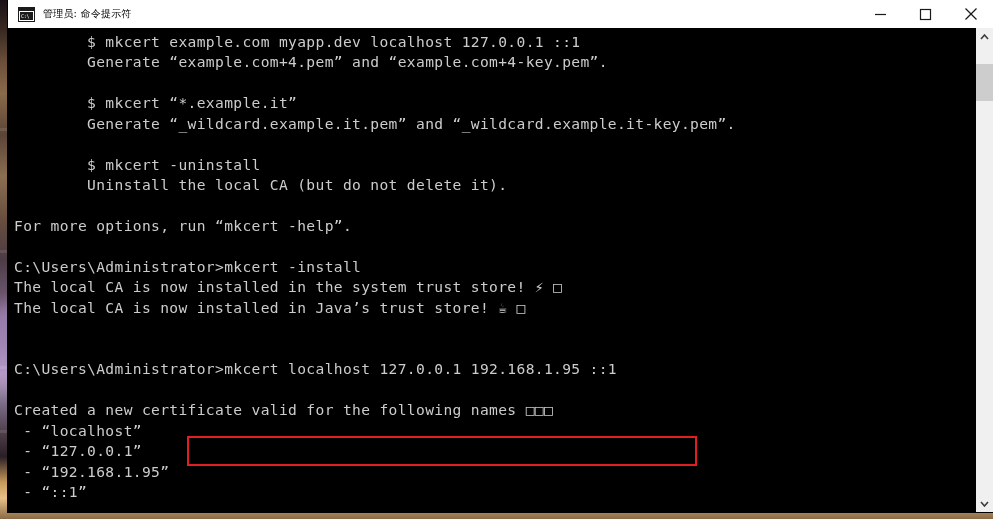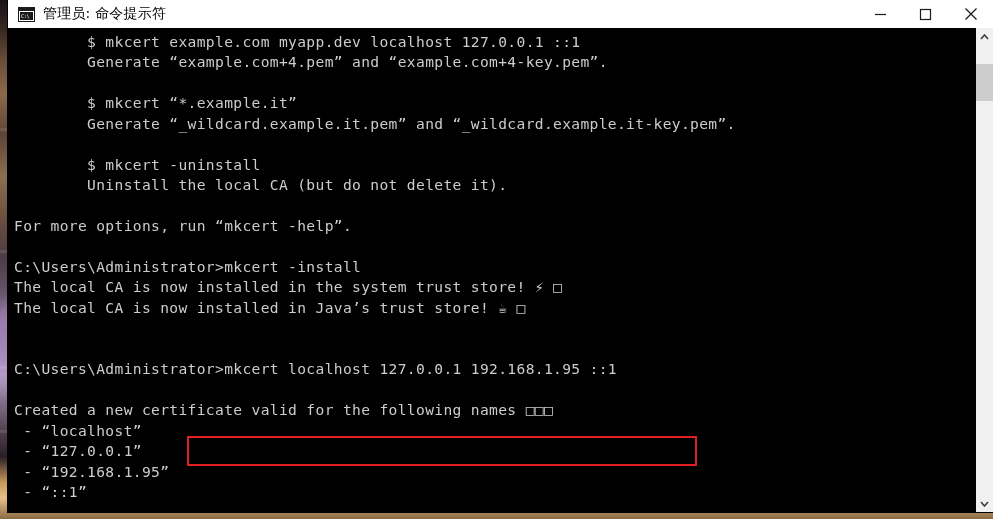--- a/index.html
+++ b/index.html
@@ -96,21 +96,21 @@
     font-family: "DejaVu Sans Mono", monospace;
     font-size: 5px;
     line-height: 9px;
     letter-spacing: -0.3px;
     padding-left: 1px;
     overflow: hidden;
     white-space: nowrap;
   }
   #title-text {
     margin-left: 8px;
-    font-size: 14px;
+    font-size: 10px;
     color: #000000;
     font-family: "DejaVu Sans", sans-serif;
     white-space: nowrap;
     letter-spacing: .2px;
   }
   #window-controls {
     margin-left: auto;
     display: flex;
     height: 28px;
   }

